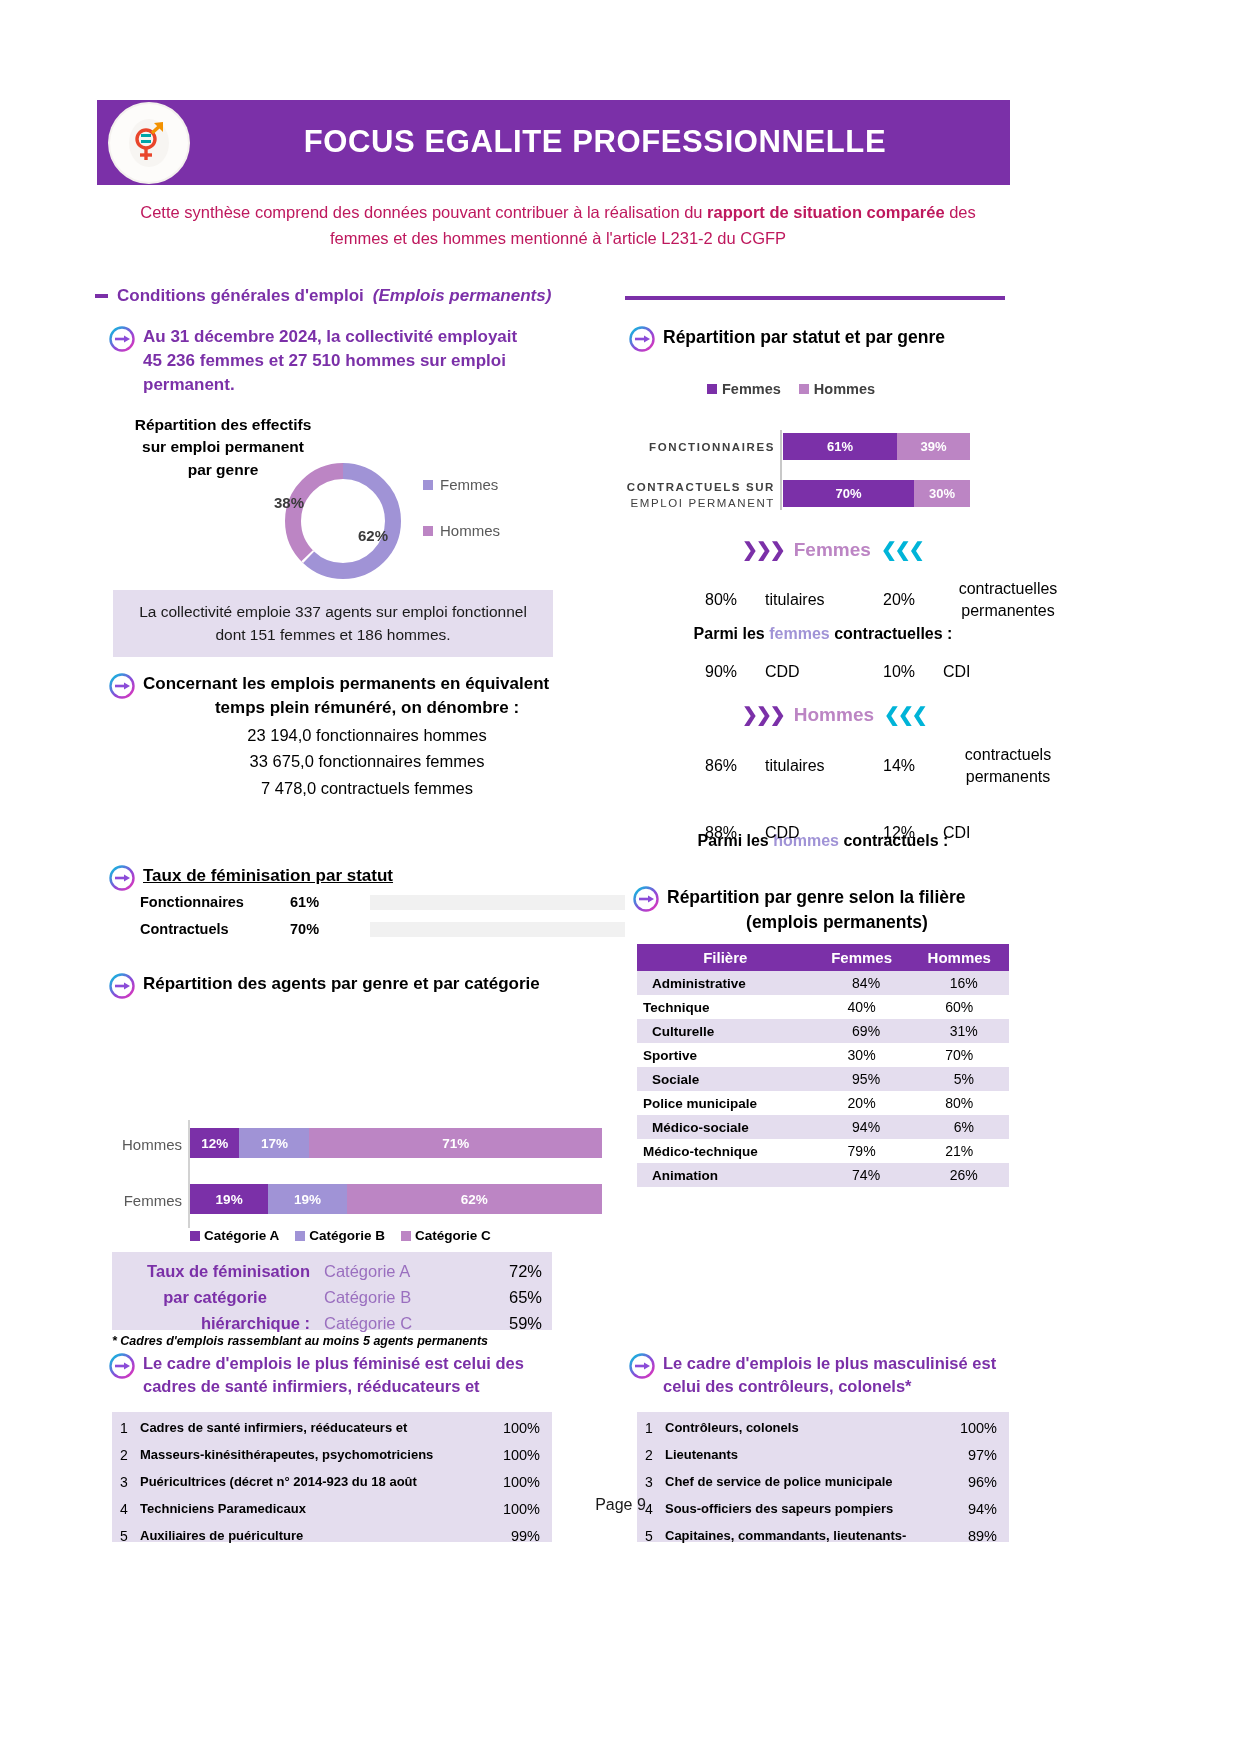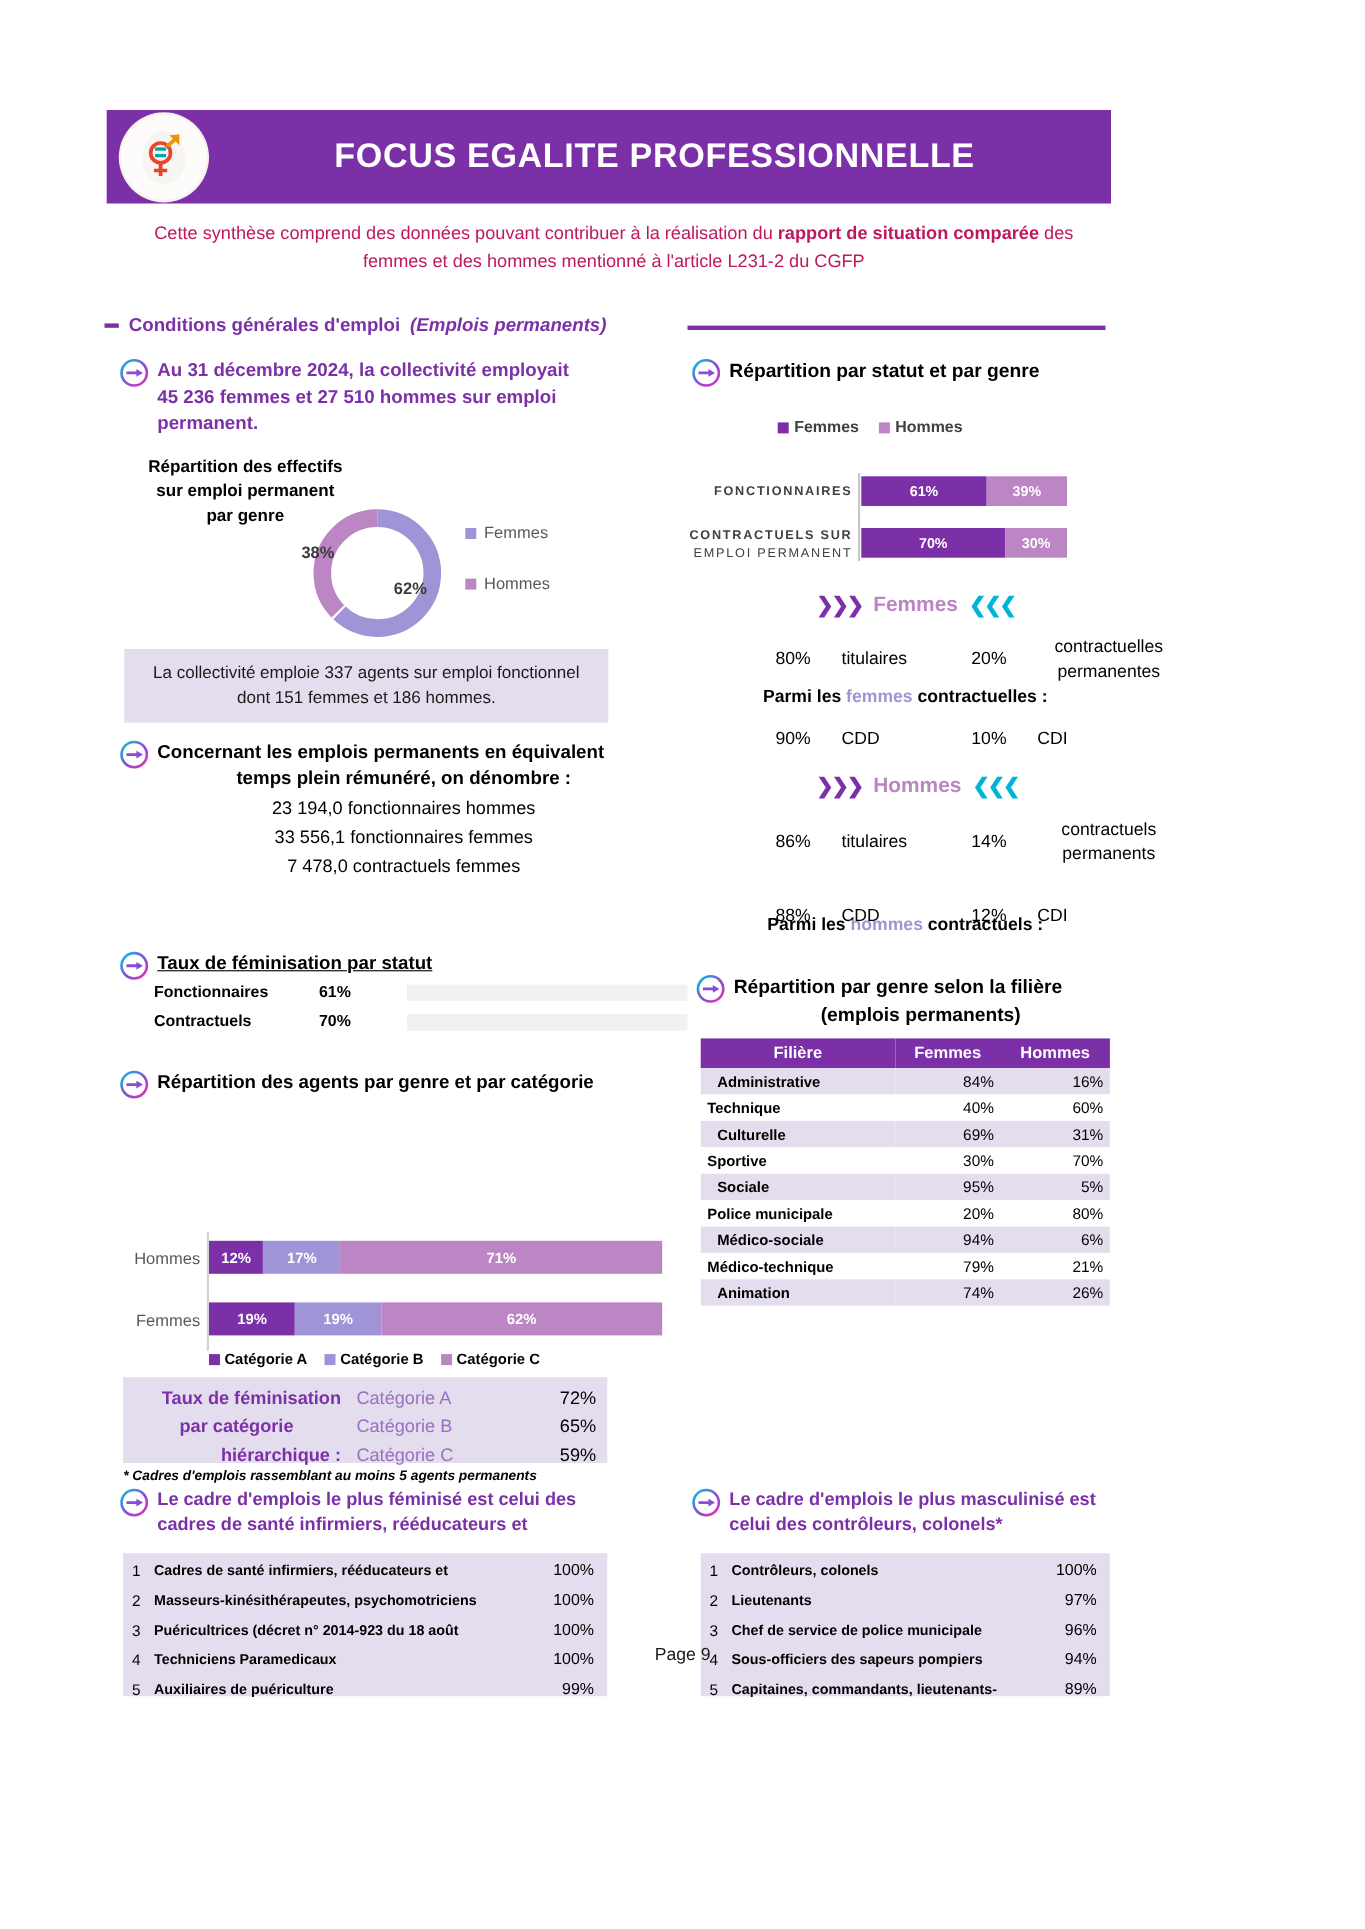--- a/index.html
+++ b/index.html
@@ -149,21 +149,21 @@
   .stat-row .wrap2 { line-height:1.35; }
   .parmi { position:absolute; font-size:16px; font-weight:bold; color:#000; text-align:center; }
 
   
   .ftable { position:absolute; left:637px; top:944px; width:372px;
             border-collapse:collapse; font-size:14px; }
   .ftable th { background:#7B30A8; color:#fff; font-weight:bold; padding:5px 4px;
                font-size:15px; }
   .ftable td { padding:4px 6px; }
   .ftable td.n { font-weight:bold; color:#000; font-size:13.5px; }
-  .ftable td.c { text-align:right; color:#000; }
+  .ftable td.c { text-align:center; color:#000; }
   .ftable tr.alt td { background:#e4ddee;padding-left:15px; }
   .ftable tr.pl td { background:#ffffff; }
 
   .pagenum { position:absolute; left:0; top:1496px; width:1241px; text-align:center;
              font-size:16px; color:#1a1a1a; }
 </style>
 </head>
 <body>
 
 <div class="page">
@@ -254,21 +254,21 @@
         <circle cx="14" cy="14" r="11.5" fill="none" stroke="url(#g1)" stroke-width="2.4"></circle>
         <line x1="7" y1="14" x2="18" y2="14" stroke="#8B4BD8" stroke-width="2.6"></line>
         <polygon points="22,14 16,10.5 16,17.5" fill="#8B4BD8"></polygon>
       </svg>
     </span>
     <div class="txt" style="font-size:17px; width:448px;">
       <div class="black-bold">Concernant les emplois permanents en équivalent</div>
       <div class="black-bold" style="text-align:center;">temps plein rémunéré, on dénombre :</div>
       <div style="text-align:center; font-size:16.5px; line-height:1.62; margin-top:2px;">
         <div>23 194,0 fonctionnaires hommes</div>
-        <div>33 556,1 fonctionnaires femmes</div>
+        <div>33 675,0 fonctionnaires femmes</div>
         <div>7 478,0 contractuels femmes</div>
       </div>
     </div>
   </div>
 
   <div class="blk bullet-row" style="left:108px; top:864px;">
     <span class="abul">
       <svg width="28" height="28" viewBox="0 0 28 28">
         <circle cx="14" cy="14" r="11.5" fill="none" stroke="url(#g1)" stroke-width="2.4"></circle>
         <line x1="7" y1="14" x2="18" y2="14" stroke="#8B4BD8" stroke-width="2.6"></line>

